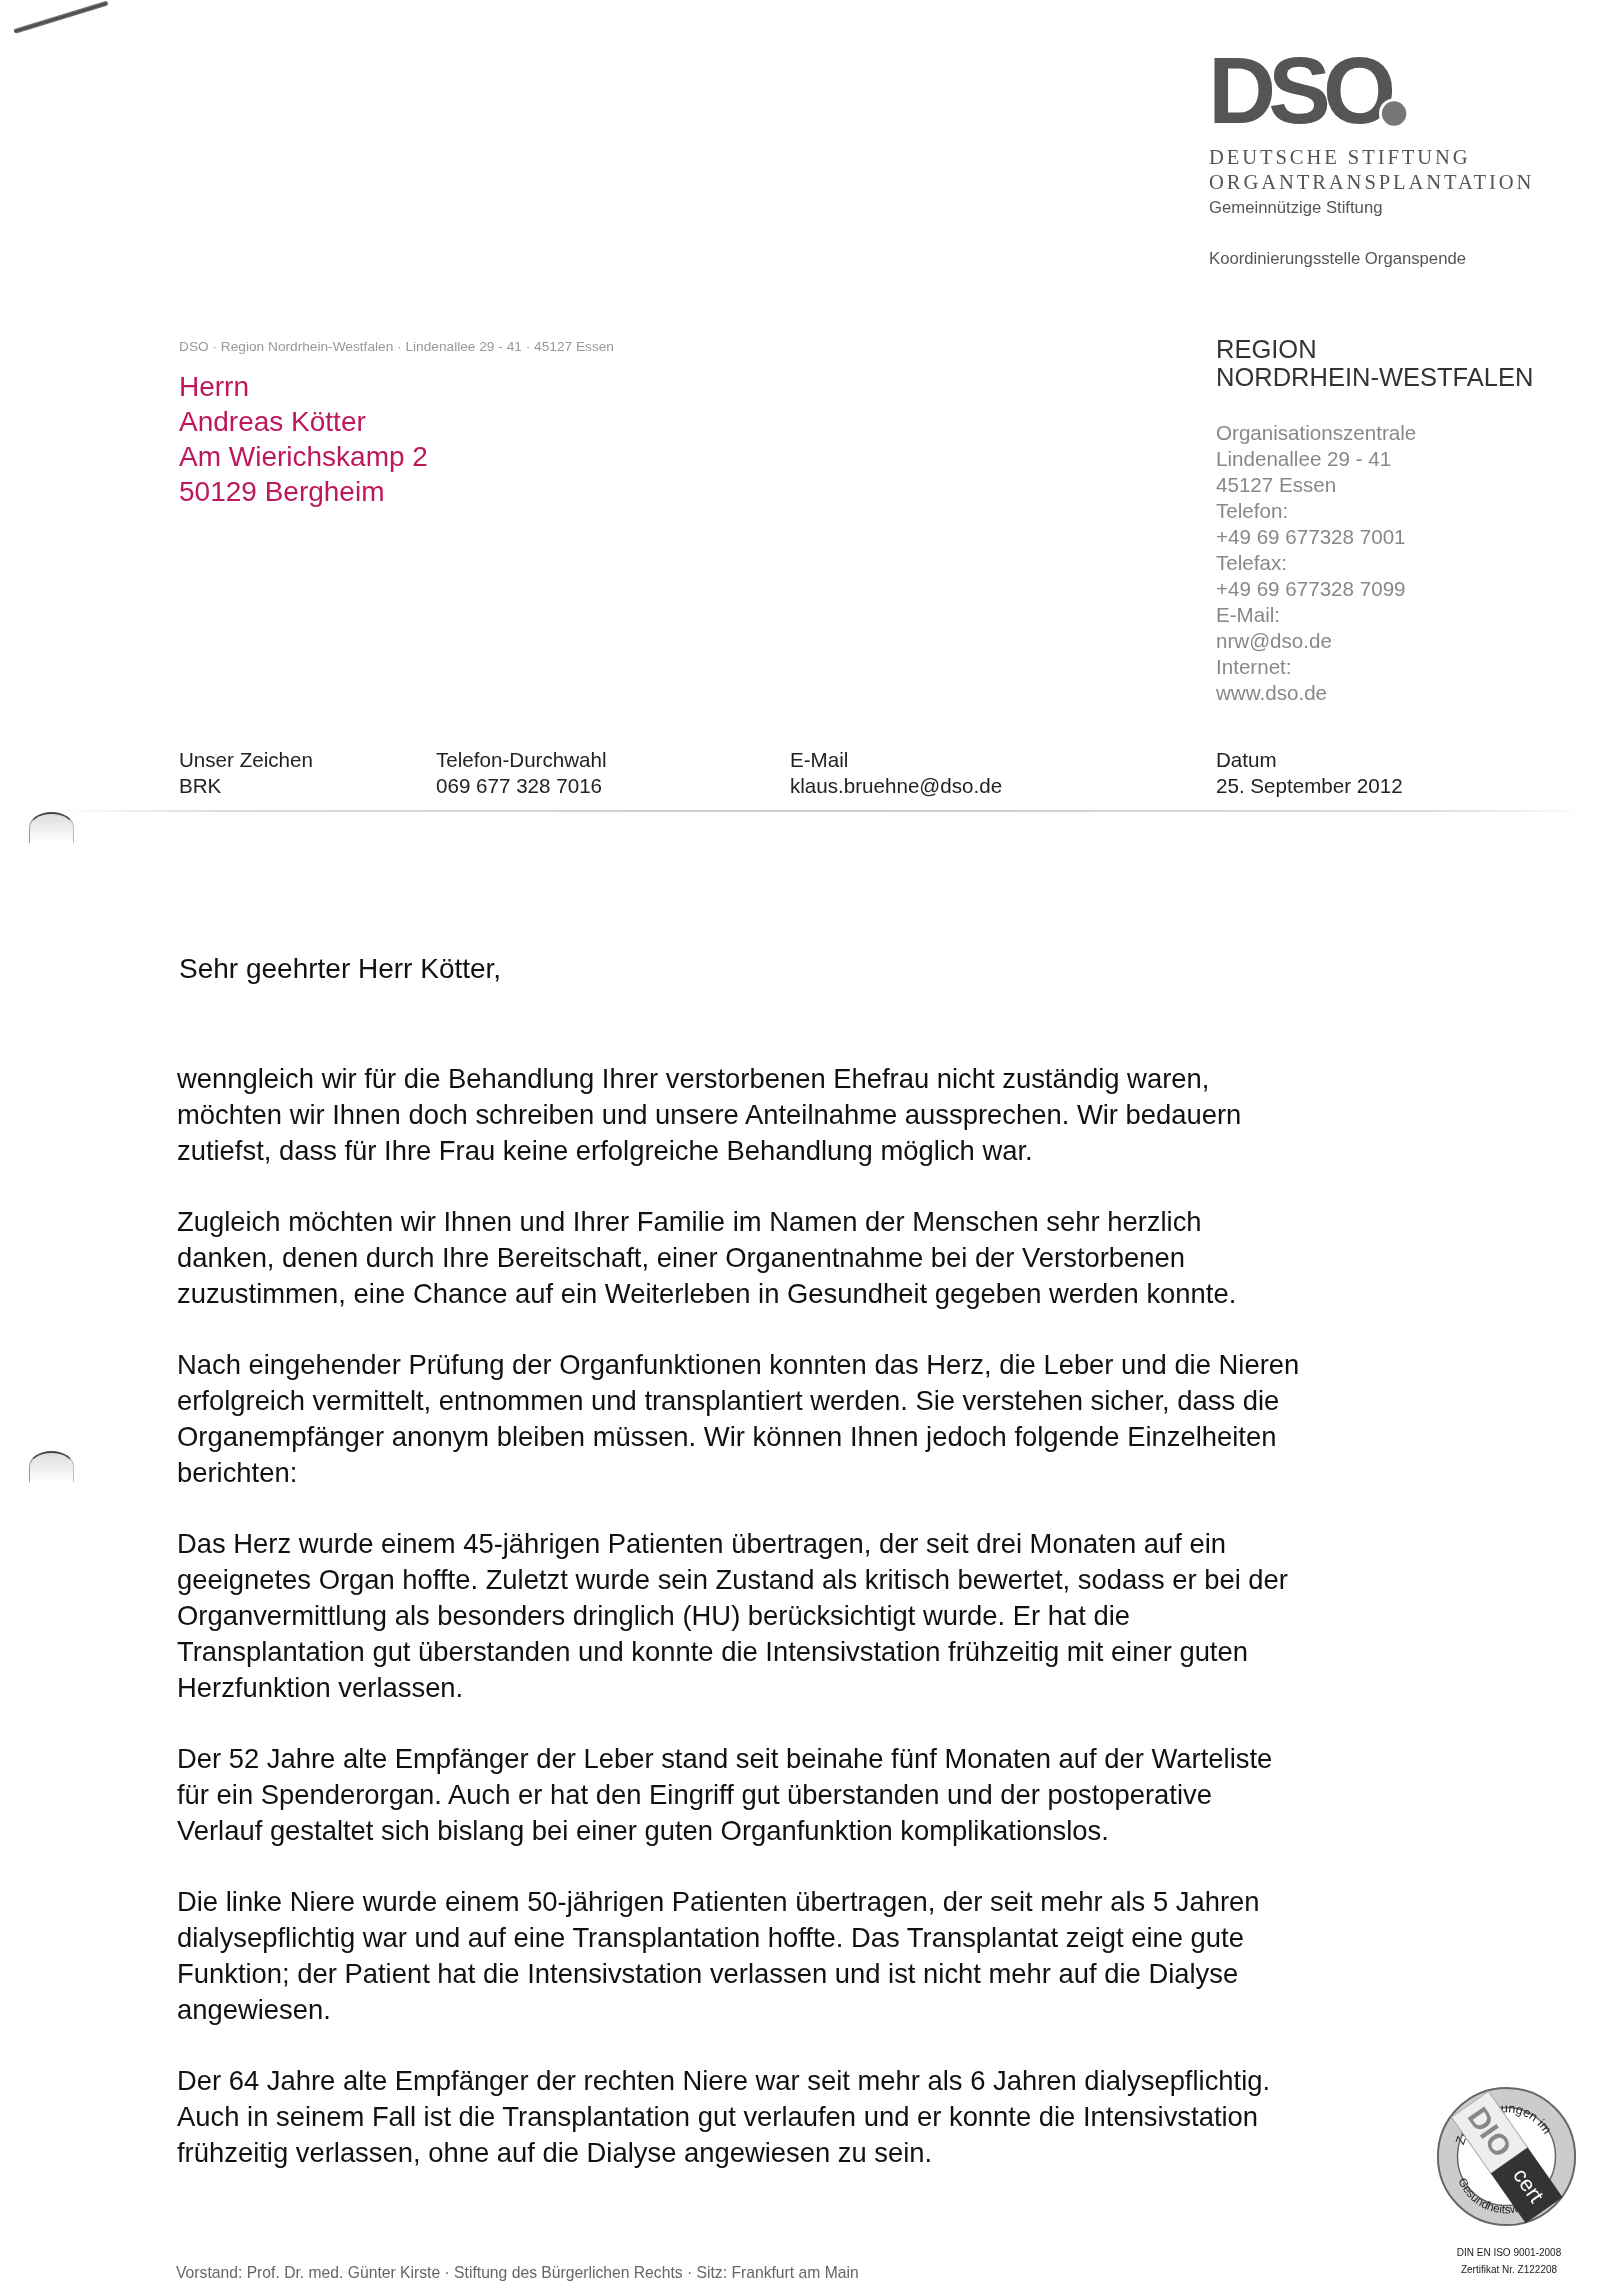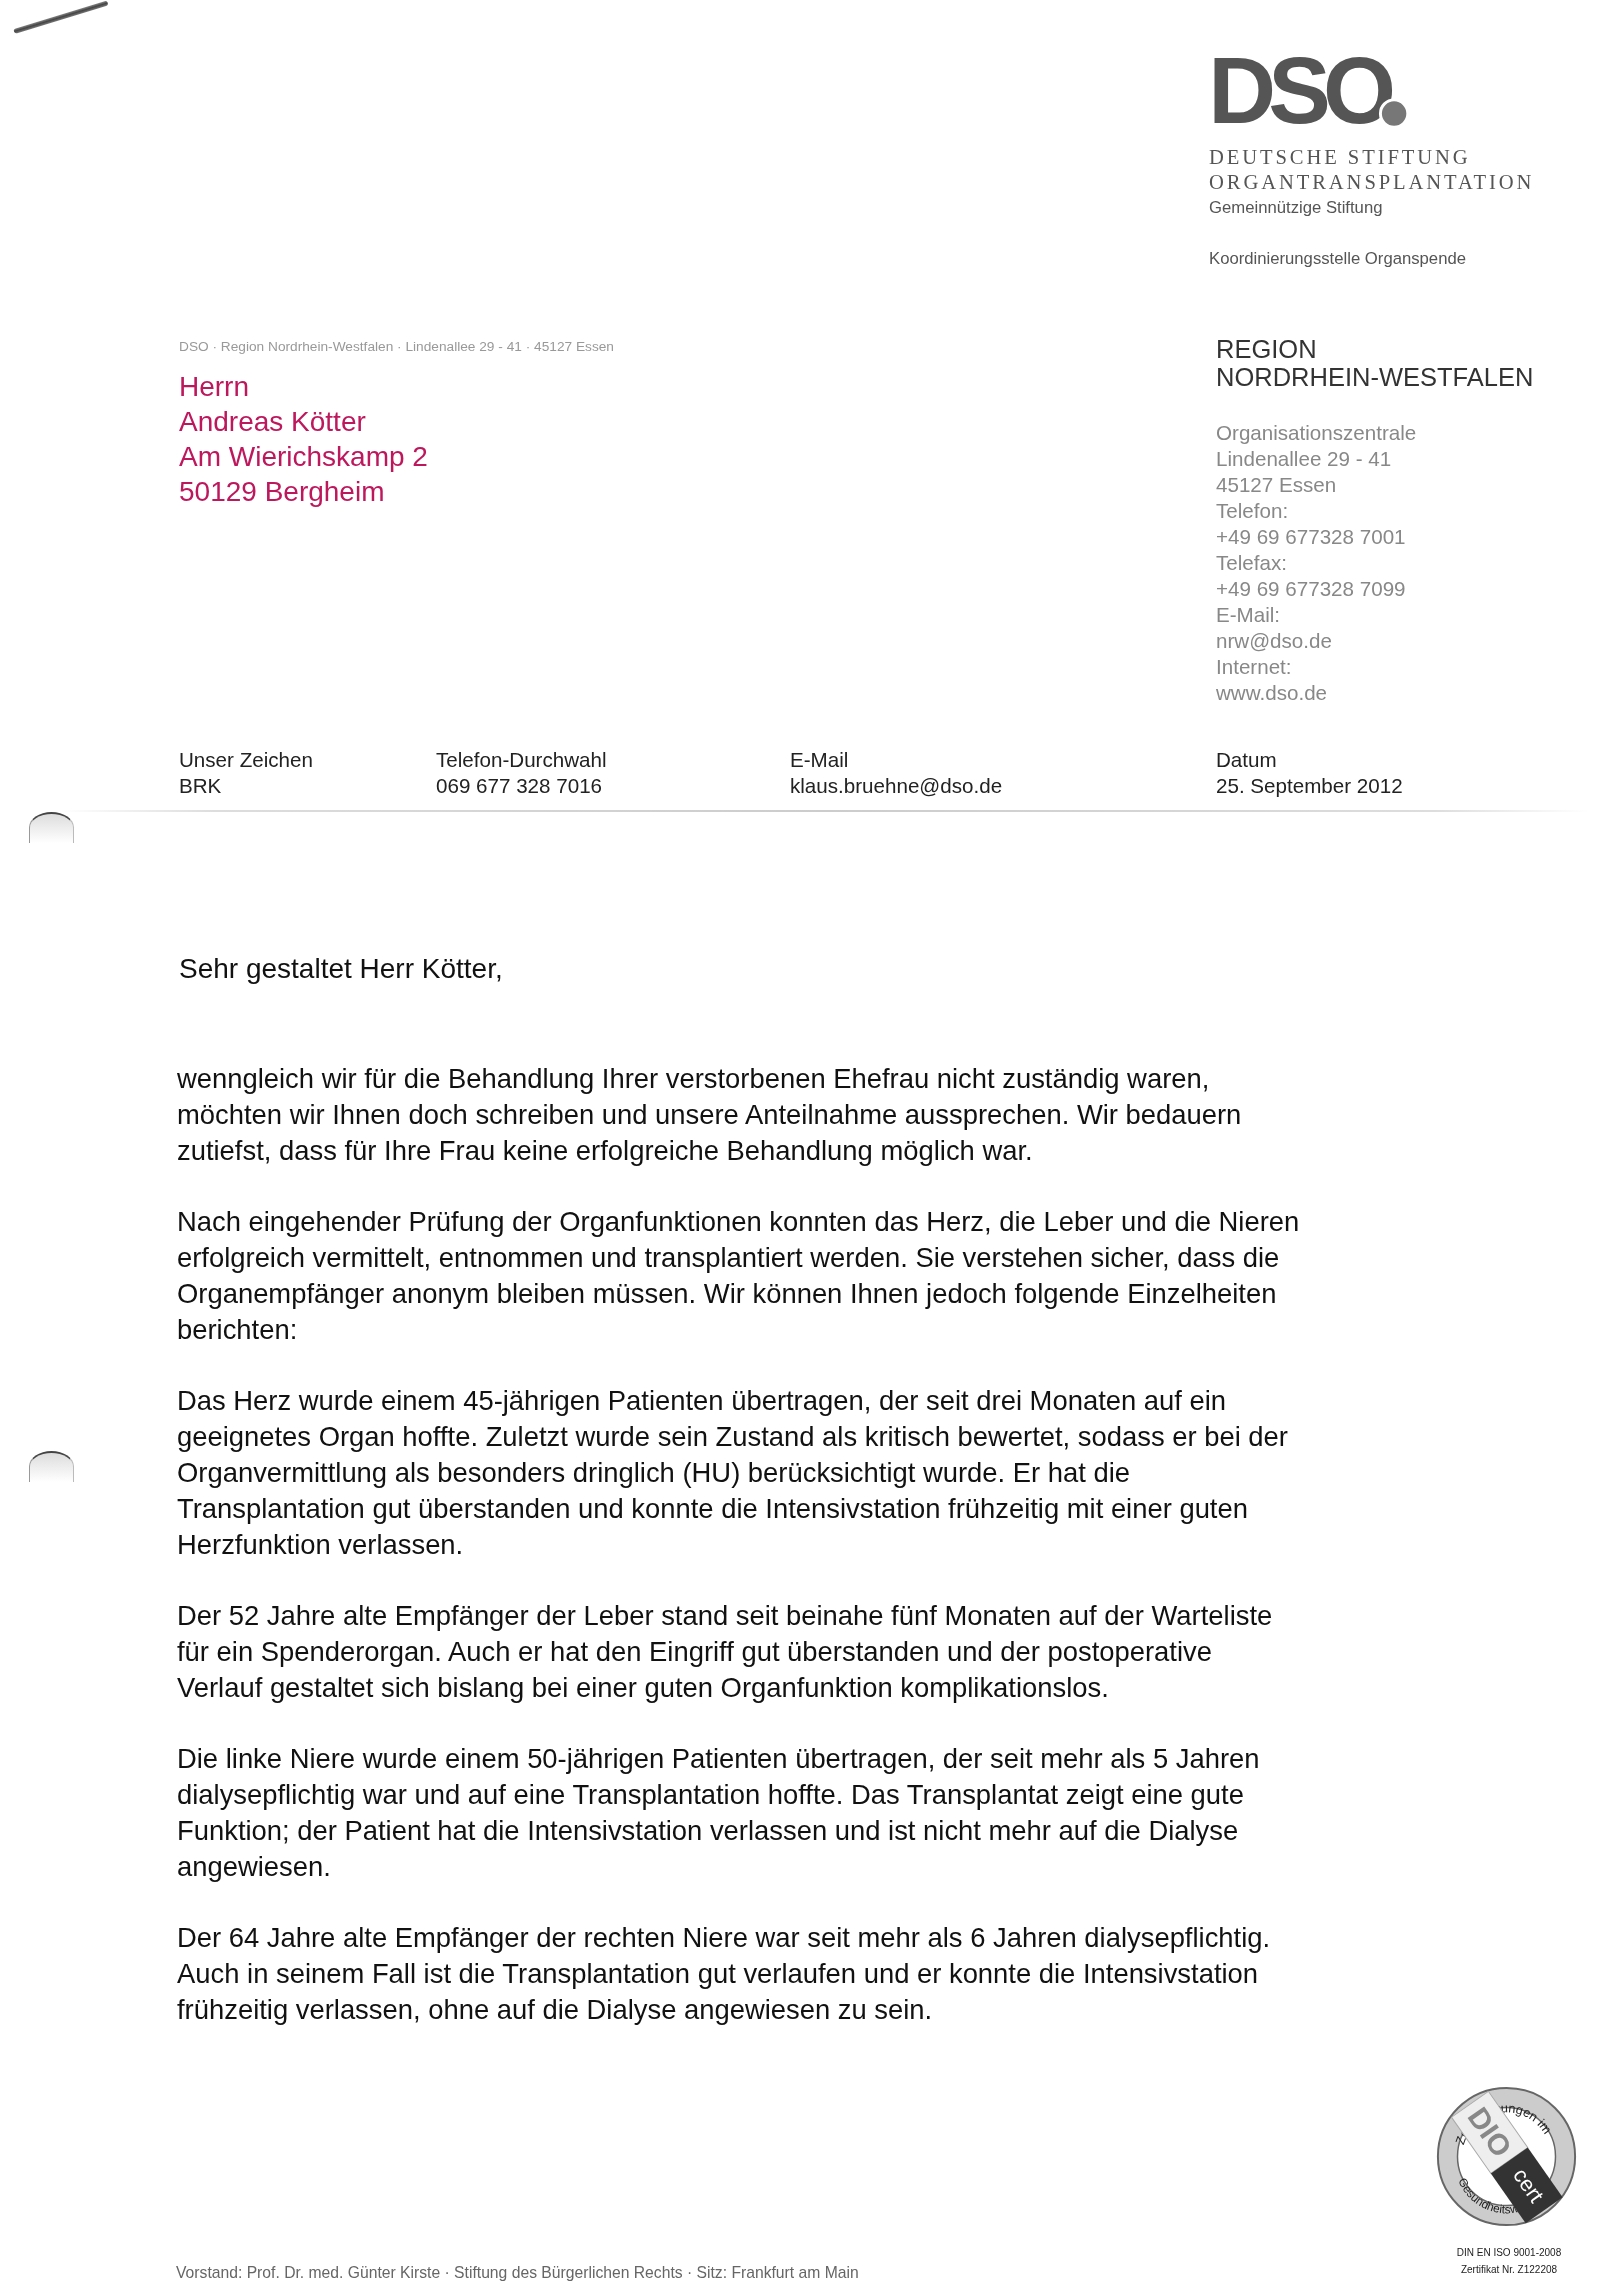--- a/index.html
+++ b/index.html
@@ -117,26 +117,29 @@
 <div class="abs ref-col" style="left:790px;">
   <div>E-Mail</div>
   <div>klaus.bruehne@dso.de</div>
 </div>
 <div class="abs ref-col" style="left:1216px;">
   <div>Datum</div>
   <div>25. September 2012</div>
 </div>
 <div class="abs ref-divider"></div>
 
-<div class="abs salutation">Sehr gestaltet Herr Kötter,</div>
+<div class="abs salutation">Sehr geehrter Herr Kötter,</div>
 
 <div class="abs body-text">
   <p>wenngleich wir für die Behandlung Ihrer verstorbenen Ehefrau nicht zuständig waren,
 möchten wir Ihnen doch schreiben und unsere Anteilnahme aussprechen. Wir bedauern
 zutiefst, dass für Ihre Frau keine erfolgreiche Behandlung möglich war.</p>
+  <p>Zugleich möchten wir Ihnen und Ihrer Familie im Namen der Menschen sehr herzlich
+danken, denen durch Ihre Bereitschaft, einer Organentnahme bei der Verstorbenen
+zuzustimmen, eine Chance auf ein Weiterleben in Gesundheit gegeben werden konnte.</p>
   <p>Nach eingehender Prüfung der Organfunktionen konnten das Herz, die Leber und die Nieren
 erfolgreich vermittelt, entnommen und transplantiert werden. Sie verstehen sicher, dass die
 Organempfänger anonym bleiben müssen. Wir können Ihnen jedoch folgende Einzelheiten
 berichten:</p>
   <p>Das Herz wurde einem 45-jährigen Patienten übertragen, der seit drei Monaten auf ein
 geeignetes Organ hoffte. Zuletzt wurde sein Zustand als kritisch bewertet, sodass er bei der
 Organvermittlung als besonders dringlich (HU) berücksichtigt wurde. Er hat die
 Transplantation gut überstanden und konnte die Intensivstation frühzeitig mit einer guten
 Herzfunktion verlassen.</p>
   <p>Der 52 Jahre alte Empfänger der Leber stand seit beinahe fünf Monaten auf der Warteliste

